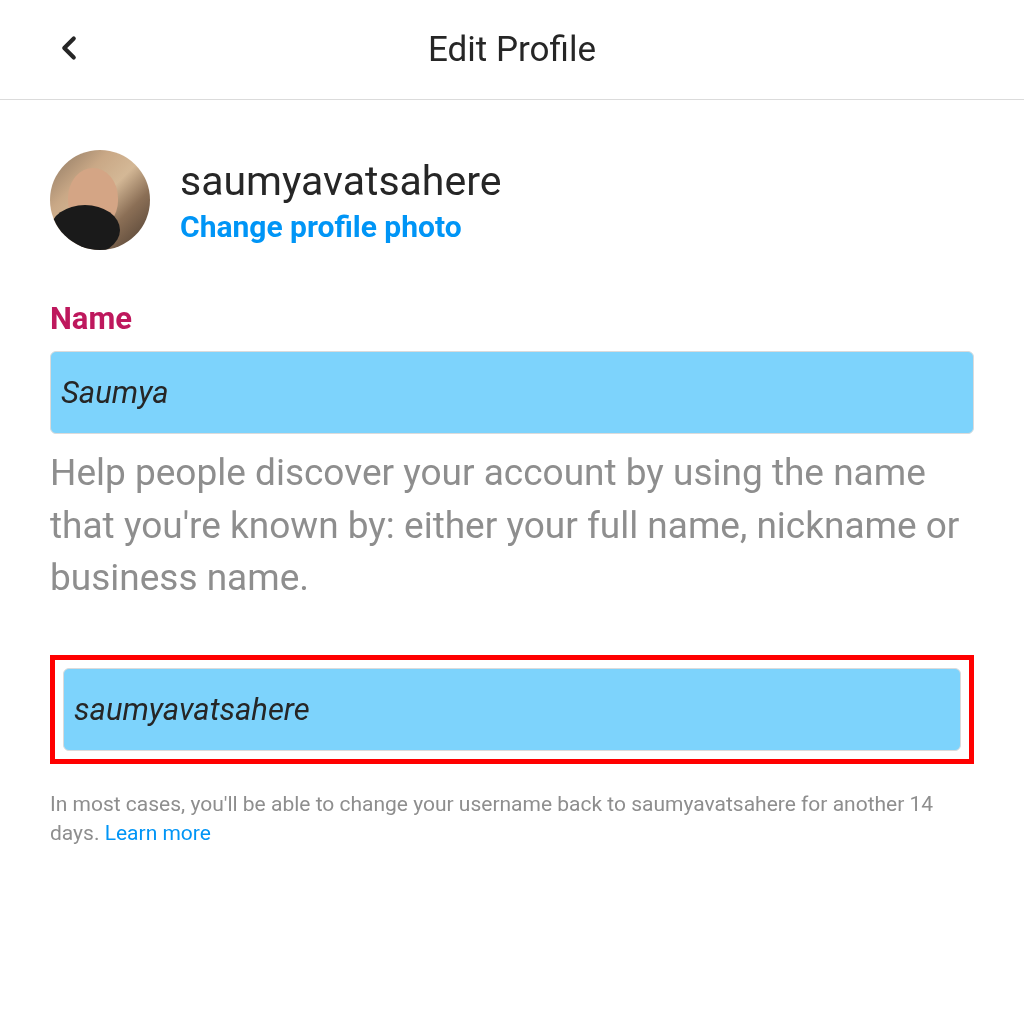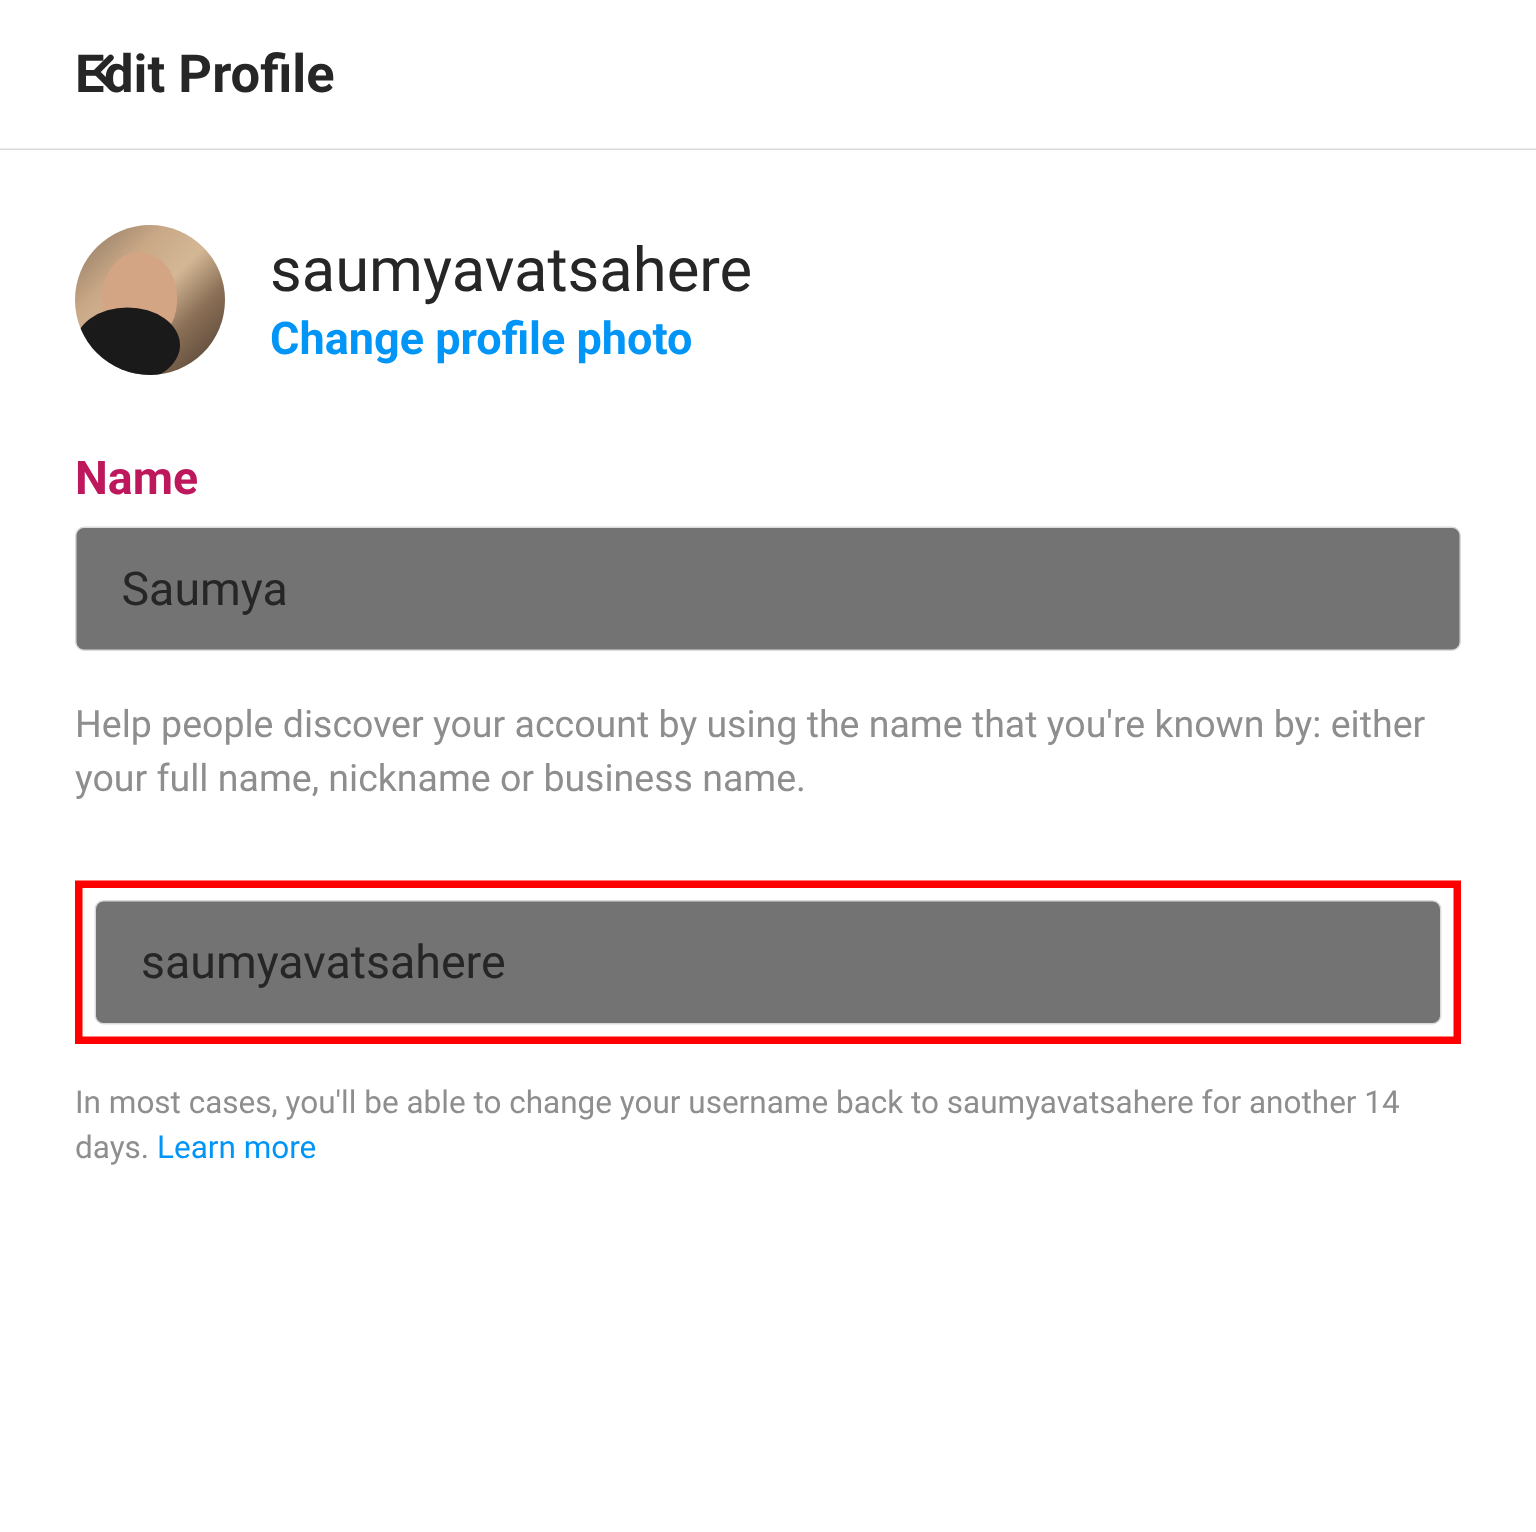--- a/index.html
+++ b/index.html
@@ -26,22 +26,23 @@
       position: absolute;
       left: 50px;
       cursor: pointer;
     }
     .back-button svg {
       width: 38px;
       height: 38px;
     }
     .header-title {
       flex: 1;
+      text-align: center;
       font-size: 35px;
-      font-weight: 700;
+      font-weight: 400;
       color: #262626;
     }
     .content {
       padding: 50px 50px 0 50px;
     }
     .profile-section {
       display: flex;
       align-items: center;
       gap: 30px;
       margin-bottom: 50px;
@@ -95,34 +96,35 @@
       margin-bottom: 28px;
     }
     .field-label {
       font-size: 31px;
       font-weight: 700;
       color: #be185d;
       margin-bottom: 14px;
     }
     .input-field {
       width: 100%;
-      padding: 22px 30px;
+      padding: 22px 10px;
       font-size: 31px;
       color: #262626;
       border: 1px solid #dbdbdb;
       border-radius: 6px;
-      background: #737373;
+      background: #7dd3fc;
       outline: none;
       font-family: inherit;
+      font-style: italic;
     }
     .help-text {
-      font-size: 25px;
+      font-size: 37px;
       color: #8e8e8e;
       line-height: 1.42;
-      margin-top: 32px;
+      margin-top: 13px;
     }
     .help-text-paragraph {
       margin-bottom: 26px;
     }
     .help-text-paragraph:last-child {
       margin-bottom: 0;
     }
     .username-section {
       margin-top: 50px;
     }

